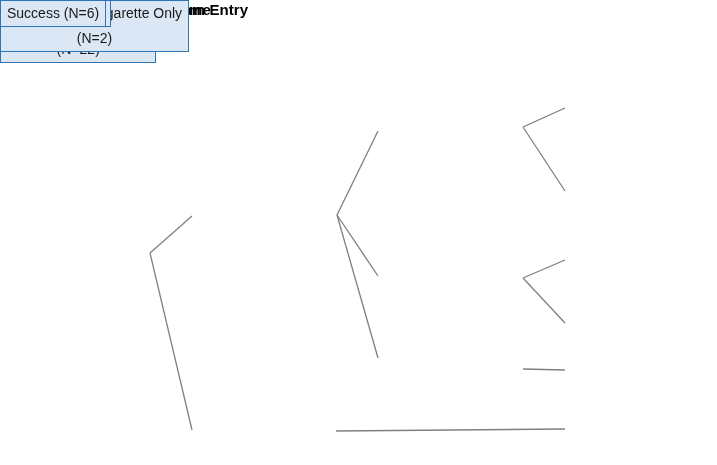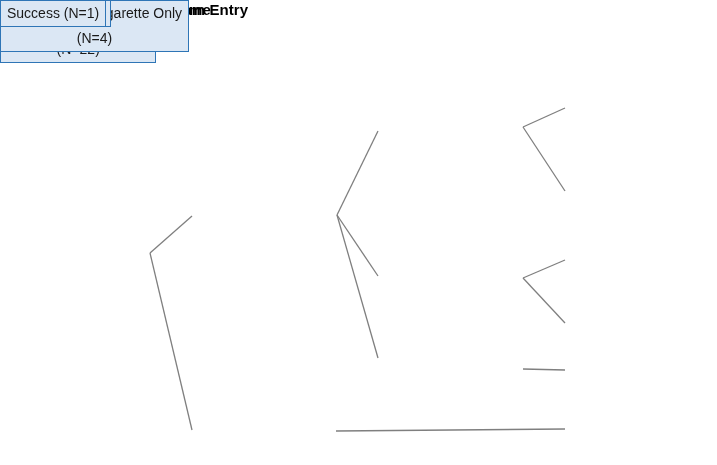--- a/index.html
+++ b/index.html
@@ -115,21 +115,21 @@
     <span class="node-count">(N=3)</span>
   </div>
 
   <div class="node" id="node-ecig-only">
     <span class="node-label">E-cigarette Only</span>
     <span class="node-count">(N=10)</span>
   </div>
 
   <div class="node" id="node-conv-only">
     <span class="node-label">Conventional Cigarette Only</span>
-    <span class="node-count">(N=4)</span>
+    <span class="node-count">(N=2)</span>
   </div>
 
   <div class="node" id="node-dual-use">
     <span class="node-label">Dual Use (N=2)</span>
   </div>
 
   <div class="node" id="node-success-8">
     <span class="node-label">Success (N=8)</span>
   </div>
 
@@ -143,16 +143,16 @@
 
   <div class="node failure" id="node-failure-c">
     <span class="node-label">Failure (N=2)</span>
   </div>
 
   <div class="node" id="node-success-2">
     <span class="node-label">Success (N=2)</span>
   </div>
 
   <div class="node" id="node-success-3">
-    <span class="node-label">Success (N=1)</span>
+    <span class="node-label">Success (N=6)</span>
   </div>
 
 </div>
 
 </body></html>

